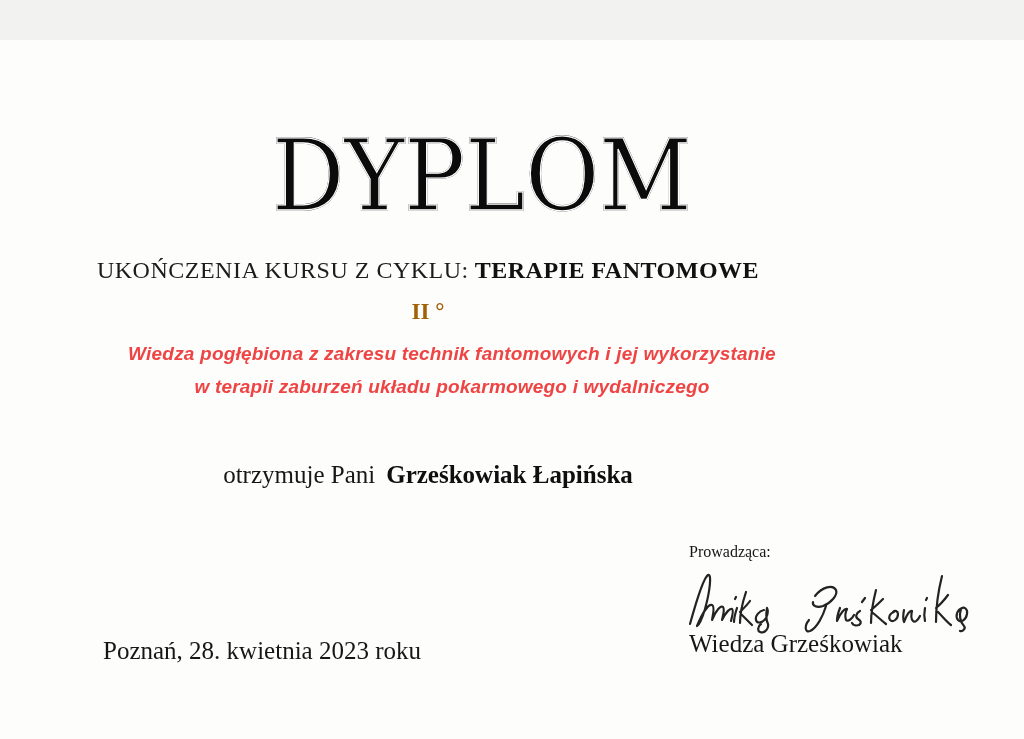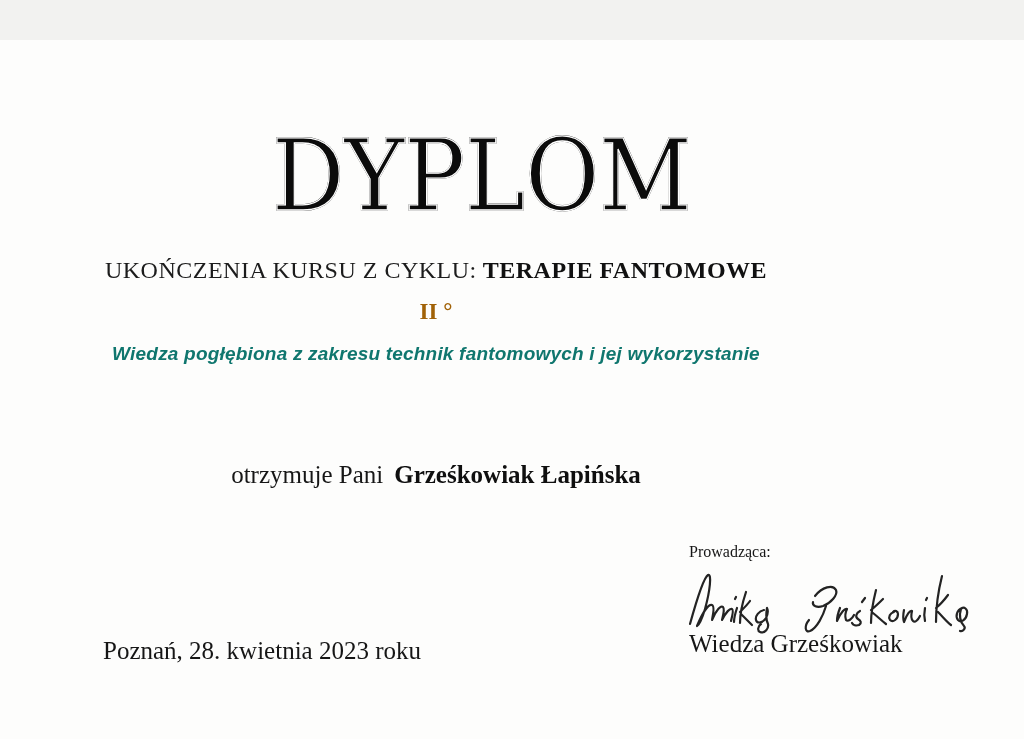--- a/index.html
+++ b/index.html
@@ -11,21 +11,21 @@
   }
   .page{
     position:relative;
     width:1024px;height:739px;
     background:#fdfdfc;
     color:#161616;
     margin-top:40px;
   }
   .line{
     position:absolute;
-    left:8px;width:856px;
+    left:0;width:856px;
     text-align:center;
     white-space:nowrap;
   }
   .subtitle{
     top:217px;
     font-size:24px;
     letter-spacing:0.5px;
     color:#1c1c1c;
   }
   .subtitle .course{
@@ -37,22 +37,23 @@
     top:259px;
     font-size:23px;
     font-weight:bold;
     color:#a16207;
   }
   .desc{
     font-family:"Liberation Sans", sans-serif;
     font-style:italic;
     font-weight:bold;
     font-size:19px;
-    color:#0f766e;
+    color:#ef4444;
     letter-spacing:0.2px;
+    padding-left:24px;
   }
   .desc1{ top:303px; }
   .desc2{ top:336px; }
   .recipient{
     top:421px;
     font-size:25px;
   }
   .recipient .name{
     font-weight:bold;
     margin-left:11px;
@@ -95,20 +96,21 @@
     <text x="482" y="112" text-anchor="middle" font-family="DejaVu Serif, serif" font-size="100" textLength="420" lengthAdjust="spacingAndGlyphs" fill="none" stroke="#ffffff" stroke-width="1.3">DYPLOM</text>
   </svg>
 
   <div class="line subtitle">
     <span>UKOŃCZENIA KURSU Z CYKLU:</span><span class="course">TERAPIE FANTOMOWE</span>
   </div>
 
   <div class="line level">II °</div>
 
   <div class="line desc desc1">Wiedza pogłębiona z zakresu technik fantomowych i jej wykorzystanie</div>
+  <div class="line desc desc2">w terapii zaburzeń układu pokarmowego i wydalniczego</div>
 
   <div class="line recipient">
     <span>otrzymuje Pani</span><span class="name">Grześkowiak Łapińska</span>
   </div>
 
   <div class="presenter-label">Prowadząca:</div>
 
   <svg class="signature-svg" width="300" height="78" viewBox="0 0 300 78">
     <g fill="none" stroke="#232323" stroke-width="2.2" stroke-linecap="round" stroke-linejoin="round">
       <path d="M10 60 C15 42 23 14 28 11 C32 9 30 27 25 45 C22 55 19 61 17 62 C22 50 28 40 32 41 C35 42 33 51 32 56 C36 46 41 41 43 43 C45 45 43 52 42 56 C46 48 50 44 52 45 C54 46 52 53 51 57"></path>

